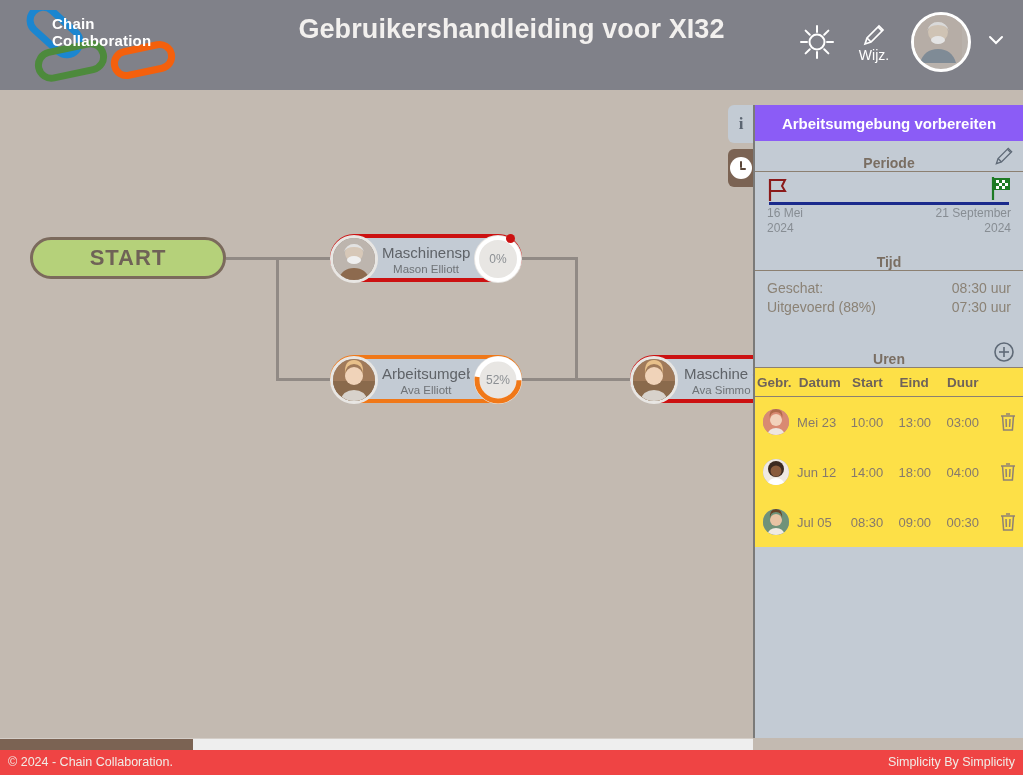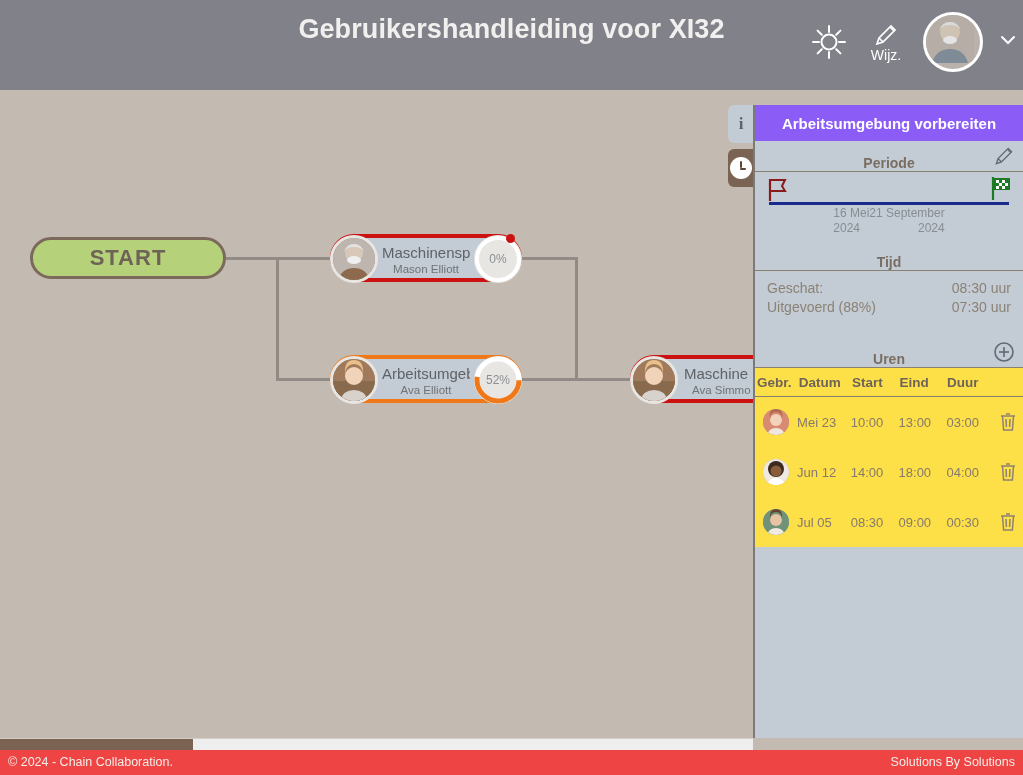--- a/index.html
+++ b/index.html
@@ -26,21 +26,21 @@
     position: absolute; left: 38px; top: 5px;
     color: #ffffff; font-weight: bold; font-size: 15px; line-height: 17px;
     letter-spacing: .2px;
   }
   .header-title {
     position: absolute; left: 0; top: 14px; width: 1023px;
     text-align: center; color: #f2f0ee;
     font-size: 27px; font-weight: 600; letter-spacing: .1px;
   }
   .hdr-right {
-    position: absolute; right: 4px; top: 12px;
+    position: absolute; right: 16px; top: 12px;
     display: flex; align-items: center; gap: 14px;
   }
   .sun-btn { width: 40px; height: 40px; position: relative; cursor: pointer; }
   .edit-btn {
     width: 46px; display: flex; flex-direction: column;
     align-items: center; cursor: pointer;
   }
   .edit-btn .lbl { color: #fff; font-size: 14px; margin-top: -1px; }
   .avatar-hdr {
     width: 54px; height: 54px; border-radius: 50%;
@@ -147,21 +147,21 @@
 
   .timeline { position: relative; height: 62px; padding: 6px 10px 0 10px; }
   .tl-line {
     position: absolute; left: 14px; right: 14px; top: 30px;
     height: 3px; background: #1a2a8c;
   }
   .flag-start { position: absolute; left: 12px; top: 5px; }
   .flag-end { position: absolute; right: 10px; top: 4px; }
   .tl-dates {
     position: absolute; left: 12px; right: 12px; top: 34px;
-    display: flex; justify-content: center;
+    display: flex; justify-content: space-between;
     color: #878d93; font-size: 12px; line-height: 15px;
   }
   .tl-dates .l { text-align: left; }
   .tl-dates .r { text-align: right; }
 
   .tijd-body { padding: 8px 12px 6px 12px; }
   .tijd-row {
     display: flex; justify-content: space-between;
     color: #8b8275; font-size: 14px; line-height: 19px;
   }
@@ -203,20 +203,33 @@
   }
   .footer .left { position: absolute; left: 8px; top: 5px; }
   .footer .right { position: absolute; right: 8px; top: 5px; }
 </style>
 </head>
 <body>
 
 <div class="app">
 
   <div class="header">
+    <div class="logo-wrap">
+      <svg width="170" height="72" viewBox="0 0 170 72">
+        <g fill="none" stroke-linecap="round">
+          <rect x="12" y="8" width="58" height="26" rx="13" transform="rotate(42 41 21)" stroke="#1b86d0" stroke-width="7"></rect>
+          <rect x="24" y="38" width="66" height="26" rx="13" transform="rotate(-12 57 51)" stroke="#4d8a3c" stroke-width="7"></rect>
+          <rect x="100" y="38" width="58" height="24" rx="12" transform="rotate(-12 129 50)" stroke="#f4600c" stroke-width="7"></rect>
+        </g>
+      </svg>
+      <div class="logo-text">
+        <div>Chain</div>
+        <div>Collaboration</div>
+      </div>
+    </div>
 
     <div class="header-title">Gebruikershandleiding voor XI32</div>
 
     <div class="hdr-right">
       <div class="sun-btn">
         <svg width="40" height="40" viewBox="0 0 40 40">
           <circle cx="20" cy="20" r="7.5" fill="none" stroke="#fff" stroke-width="2"></circle>
           <g stroke="#fff" stroke-width="2" stroke-linecap="round">
             <line x1="20" y1="4" x2="20" y2="10"></line>
               <line x1="20" y1="30" x2="20" y2="36"></line>
@@ -516,16 +529,16 @@
       </div>
     </div>
   </div>
 
   <div class="hscroll">
     <div class="thumb"></div>
   </div>
 
   <div class="footer">
     <span class="left">© 2024 - Chain Collaboration.</span>
-    <span class="right">Solutions By Solutions</span>
+    <span class="right">Simplicity By Simplicity</span>
   </div>
 
 </div>
 
 </body></html>

